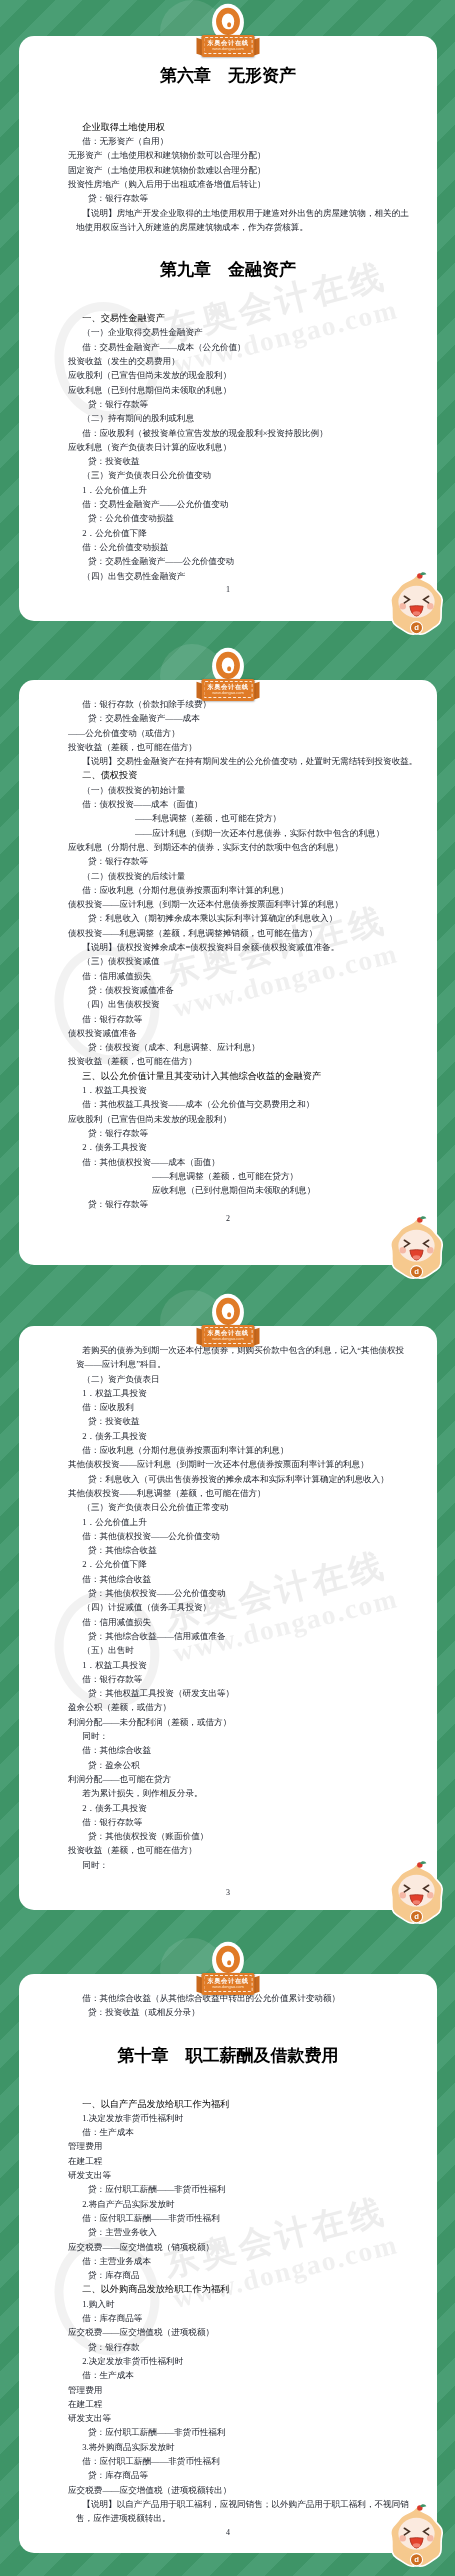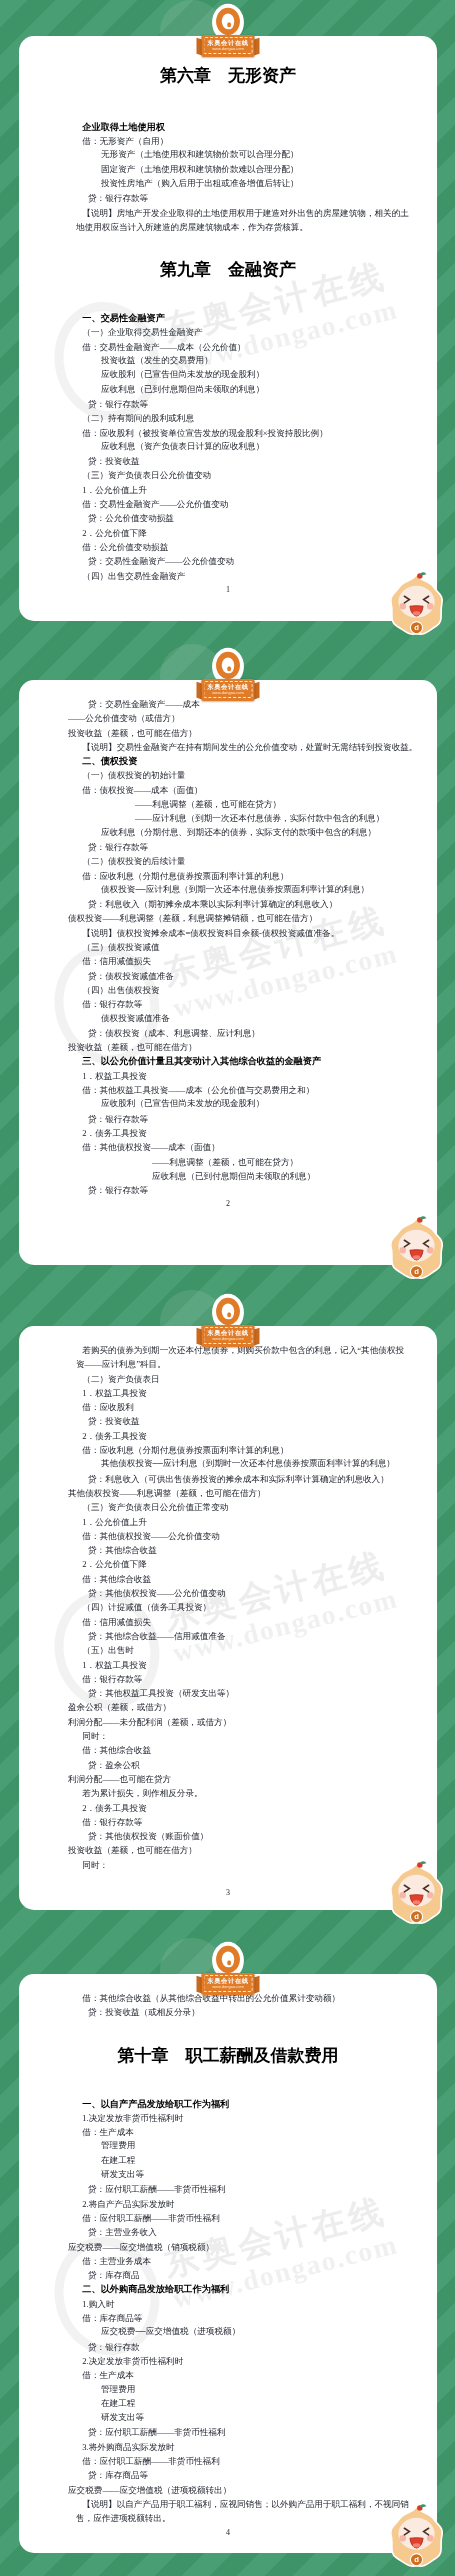--- a/index.html
+++ b/index.html
@@ -34,26 +34,26 @@
   .page-body{
     position:relative;z-index:2;
     padding:17px 16px 0 49px;
     font-size:8.6px;line-height:14.3px;color:#20242E;
   }
   .page-body.first{padding-top:1px;}
   .ln{white-space:nowrap;}
   .ln-base{margin-left:8px;}
   .ln-item{margin-left:14.3px;}
   .ln-credit{margin-left:20px;}
-  .ln-sub{margin-left:33px;font-family:Liberation Mono, monospace;}
+  .ln-sub{}
   .ln-sub2{}
   .ln-dash2{margin-left:67px;}
   .ln-dash{margin-left:84px;}
   .ln-dashfar{}
-  .ln-bold{margin-left:14.3px;font-weight:bold;color:#000;font-size:9.2px;}
+  .ln-bold{margin-left:14.3px;font-weight:normal;color:#000;font-size:9.2px;}
   .ln-chapter{
     margin:23px -16px 27.6px -49px;
     text-align:center;font-size:17px;font-weight:bold;color:#000;line-height:26.4px;
     white-space:nowrap;
   }
   .ln-chapter.first-title{margin-top:26.4px;margin-bottom:30px;}
   .ln-pagenum{
     margin-left:-49px;margin-right:-16px;text-align:center;
     font-size:8px;color:#20242E;
   }
@@ -174,20 +174,21 @@
     </div>
   </div>
   <div class="watermark">
     <div class="wm-ring"></div>
     <div class="wm-text">
       <div class="wm-l1">东奥会计在线</div>
       <div class="wm-l2">www.dongao.com</div>
     </div>
   </div>
   <div class="page-body">
+      <div class="ln ln-item">借：银行存款（价款扣除手续费）</div>
       <div class="ln ln-credit">贷：交易性金融资产——成本</div>
       <div class="ln ln-dashfar">——公允价值变动（或借方）</div>
       <div class="ln ln-sub2">投资收益（差额，也可能在借方）</div>
       <div class="ln ln-item">【说明】交易性金融资产在持有期间发生的公允价值变动，处置时无需结转到投资收益。</div>
       <div class="ln ln-bold">二、债权投资</div>
       <div class="ln ln-item">（一）债权投资的初始计量</div>
       <div class="ln ln-item">借：债权投资——成本（面值）</div>
       <div class="ln ln-dash2">——利息调整（差额，也可能在贷方）</div>
       <div class="ln ln-dash2">——应计利息（到期一次还本付息债券，实际付款中包含的利息）</div>
       <div class="ln ln-sub">应收利息（分期付息、到期还本的债券，实际支付的款项中包含的利息）</div>

